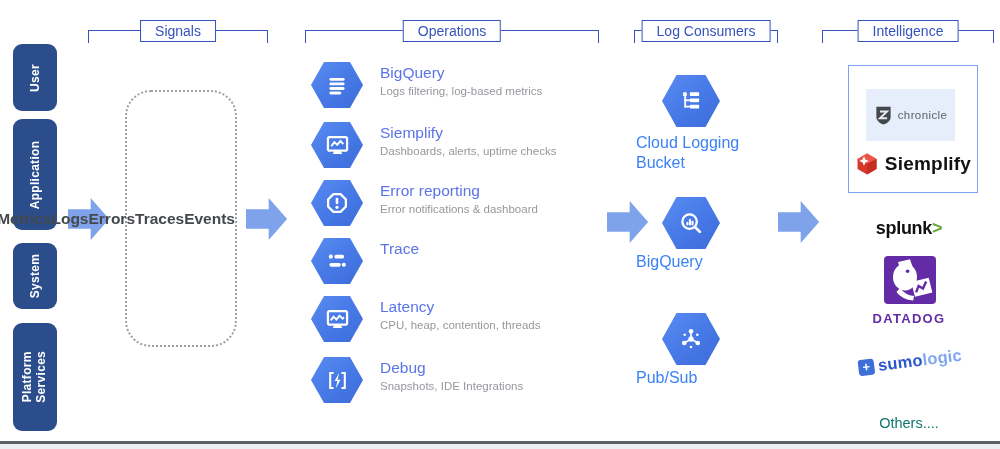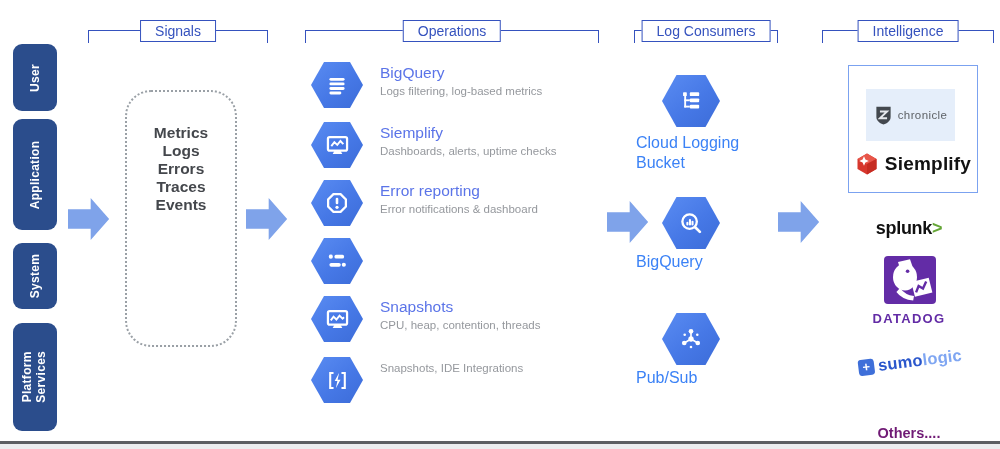--- a/index.html
+++ b/index.html
@@ -18,22 +18,22 @@
 
   
   .bracket { position:absolute; top:30px; border-top:1.6px solid #3552BE; }
   .bracket::before, .bracket::after { content:""; position:absolute; top:0; width:0; height:12px; border-left:1.6px solid #3552BE; }
   .bracket::before { left:0; } .bracket::after { right:0; }
   .sec-label { position:absolute; left:50%; transform:translateX(-50%); top:-11px; background:#fff;
     border:1.6px solid #3552BE; color:#3552BE; font-size:14px; padding:2px 14px; white-space:nowrap; }
 
   
   .signals-box { position:absolute; left:125px; top:90px; width:112px; height:257px;
-    border:2px dotted #9AA0A6; border-radius:26px; display:flex; flex-direction:column;
-    justify-content:flex-start; padding:32px 0; align-items:center; }
+    border:2px dotted #9AA0A6; border-radius:26px; display:flex; flex-direction:row;
+    justify-content:flex-end; padding:32px 0; align-items:center; }
   .signal-item { font-size:15.5px; font-weight:bold; color:#44474C; }
 
   
   .hex { background:linear-gradient(140deg,#5A8CF2 0%, #4678E6 55%, #3C6CD8 100%);
     clip-path:polygon(25% 0, 75% 0, 100% 50%, 75% 100%, 25% 100%, 0 50%);
     display:flex; align-items:center; justify-content:center; }
   .hex-op { position:absolute; left:311px; width:52px; height:46px; }
   .hex-con { position:absolute; left:662px; width:58px; height:52px; }
 
   
@@ -58,22 +58,22 @@
   .splunk-arrow { color:#65A637; }
   .datadog-logo { position:absolute; left:882px; top:254px; }
   .datadog-text { position:absolute; left:823px; top:311px; width:172px; text-align:center;
     font-size:13px; font-weight:800; color:#632CA6; letter-spacing:1.3px; }
   .sumo-row { position:absolute; left:828px; top:352px; width:164px; display:flex; align-items:center;
     justify-content:center; gap:4px; transform:rotate(-7deg); }
   .sumo-plus { width:16px; height:16px; background:#3E6FD9; border-radius:3px; color:#fff;
     font-size:13px; font-weight:bold; display:flex; align-items:center; justify-content:center; }
   .sumo-dark { font-size:16.5px; font-weight:700; color:#2B57CC; letter-spacing:.2px; }
   .sumo-light { font-size:16.5px; font-weight:700; color:#7FA6F2; letter-spacing:.2px; }
-  .others { position:absolute; left:823px; top:425px; width:172px; text-align:center;
-    font-size:14.5px; font-weight:700; color:#701a75; }
+  .others { position:absolute; left:823px; top:415px; width:172px; text-align:center;
+    font-size:14.5px; font-weight:400; color:#0f766e; }
 
   .rule-dark { position:absolute; left:0; top:441px; width:1000px; height:3px; background:#5C5F63; }
   .rule-light { position:absolute; left:0; top:444px; width:1000px; height:5px; background:#ECEEF0; }
 </style>
 </head>
 <body>
 
 <div class="canvas">
 
   <div class="src-box" style="top:44px; height:67px;">
@@ -158,42 +158,44 @@
     <svg width="26" height="26" viewBox="0 0 24 24">
       <g fill="#fff">
           <circle cx="6.3" cy="8" r="1.9"></circle>
           <rect x="9.6" y="6.3" width="9" height="3.4" rx="1.7"></rect>
           <rect x="5" y="13.8" width="10.5" height="3.4" rx="1.7"></rect>
           <circle cx="18.3" cy="15.5" r="1.9"></circle>
         </g>
     </svg>
   </div>
   <div class="op-text" style="top:240px;">
+    <div class="op-title">Trace</div>
   </div>
 
   <div class="hex hex-op" style="top:296px;">
     <svg width="27" height="27" viewBox="0 0 24 24">
       <rect x="3.5" y="4.5" width="17" height="12" rx="1.5" fill="none" stroke="#fff" stroke-width="2"></rect>
       <polyline points="6,12.8 8.5,9.5 11,12 13.8,8.5 16.5,11.2 17.8,10" fill="none" stroke="#fff" stroke-width="1.7"></polyline>
       <path d="M9.5 16.5 L14.5 16.5 L16.3 19.5 L7.7 19.5 Z" fill="#fff"></path>
     </svg>
   </div>
   <div class="op-text" style="top:298px;">
-    <div class="op-title">Snapshots</div>
+    <div class="op-title">Latency</div>
     <div class="op-desc">CPU, heap, contention, threads</div>
   </div>
 
   <div class="hex hex-op" style="top:357px;">
     <svg width="25" height="25" viewBox="0 0 24 24">
       <path d="M8.2 4.8 L5 4.8 L5 19.2 L8.2 19.2" fill="none" stroke="#fff" stroke-width="2"></path>
       <path d="M15.8 4.8 L19 4.8 L19 19.2 L15.8 19.2" fill="none" stroke="#fff" stroke-width="2"></path>
       <path d="M13.6 4.6 L9.3 12.4 L11.9 12.4 L10.4 19.4 L14.9 11.2 L12.1 11.2 Z" fill="#fff"></path>
     </svg>
   </div>
   <div class="op-text" style="top:359px;">
+    <div class="op-title">Debug</div>
     <div class="op-desc">Snapshots, IDE Integrations</div>
   </div>
 
   <div class="hex hex-con" style="top:75px;">
     <svg width="28" height="28" viewBox="0 0 24 24">
       <g fill="#fff">
           <rect x="5.2" y="4.6" width="3.2" height="3.2" rx="0.6"></rect>
           <rect x="6.2" y="6" width="1.6" height="11.5"></rect>
           <rect x="6.2" y="10.6" width="4.8" height="1.6"></rect>
           <rect x="6.2" y="16" width="4.8" height="1.6"></rect>

